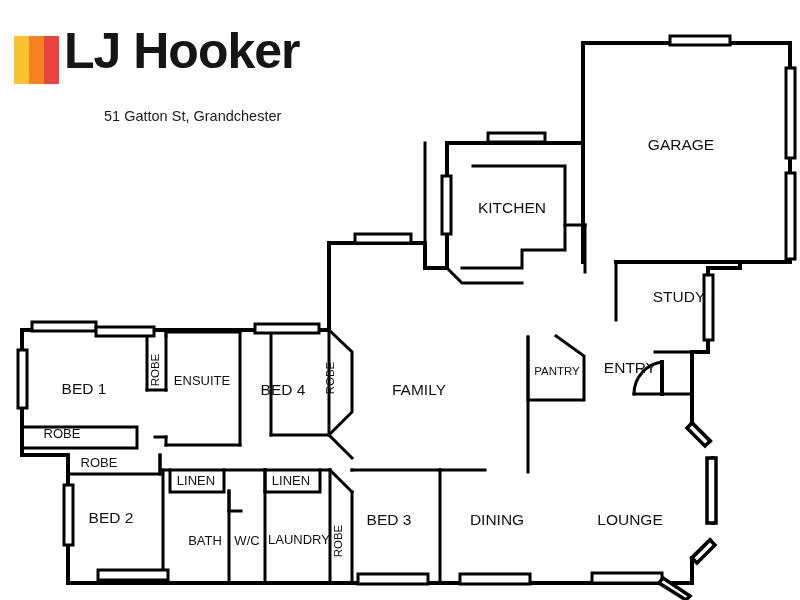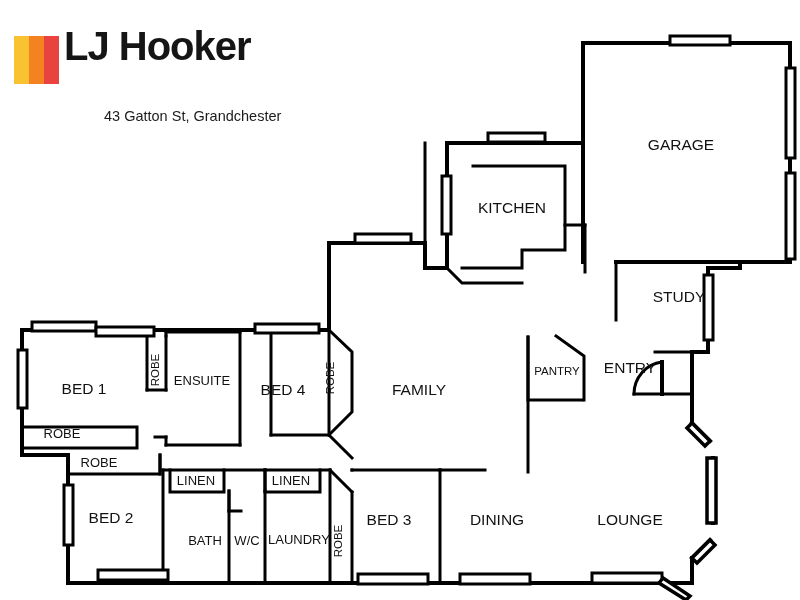--- a/index.html
+++ b/index.html
@@ -34,21 +34,21 @@
     display: flex;
   }
   #logo-mark .bar { height: 100%; }
   #logo-mark .bar.b0 { width: 34%; }
   #logo-mark .bar.b1 { width: 33%; }
   #logo-mark .bar.b2 { width: 33%; }
   #logo-text {
     position: absolute;
     left: 64px;
     top: 26px;
-    font-size: 40px;
+    font-size: 50px;
     font-weight: bold;
     letter-spacing: -1px;
     color: #151515;
     line-height: 1;
     white-space: nowrap;
     text-align: right;
   }
   #address {
     position: absolute;
     left: 104px;
@@ -83,21 +83,21 @@
 
 <div id="page">
 
   <div id="brand">
     <div id="logo-mark">
       <div class="bar b0" style="background: rgb(249, 194, 49);"></div>
       <div class="bar b1" style="background: rgb(245, 130, 32);"></div>
       <div class="bar b2" style="background: rgb(232, 67, 62);"></div>
     </div>
     <div id="logo-text">LJ Hooker</div>
-    <div id="address">43 Gatton St, Grandchester</div>
+    <div id="address">51 Gatton St, Grandchester</div>
   </div>
 
   <div id="plan-wrap">
     <svg id="plan" width="800" height="600" viewBox="0 0 800 600" xmlns="http://www.w3.org/2000/svg">
 
       <g fill="none" stroke="#000000" stroke-width="4" stroke-linecap="square" stroke-linejoin="miter">
 
         <path d="M 583 43 L 790 43 L 790 262 L 616 262"></path>
         <path d="M 583 43 L 583 143"></path>
         <path d="M 583 143 L 583 262"></path>

